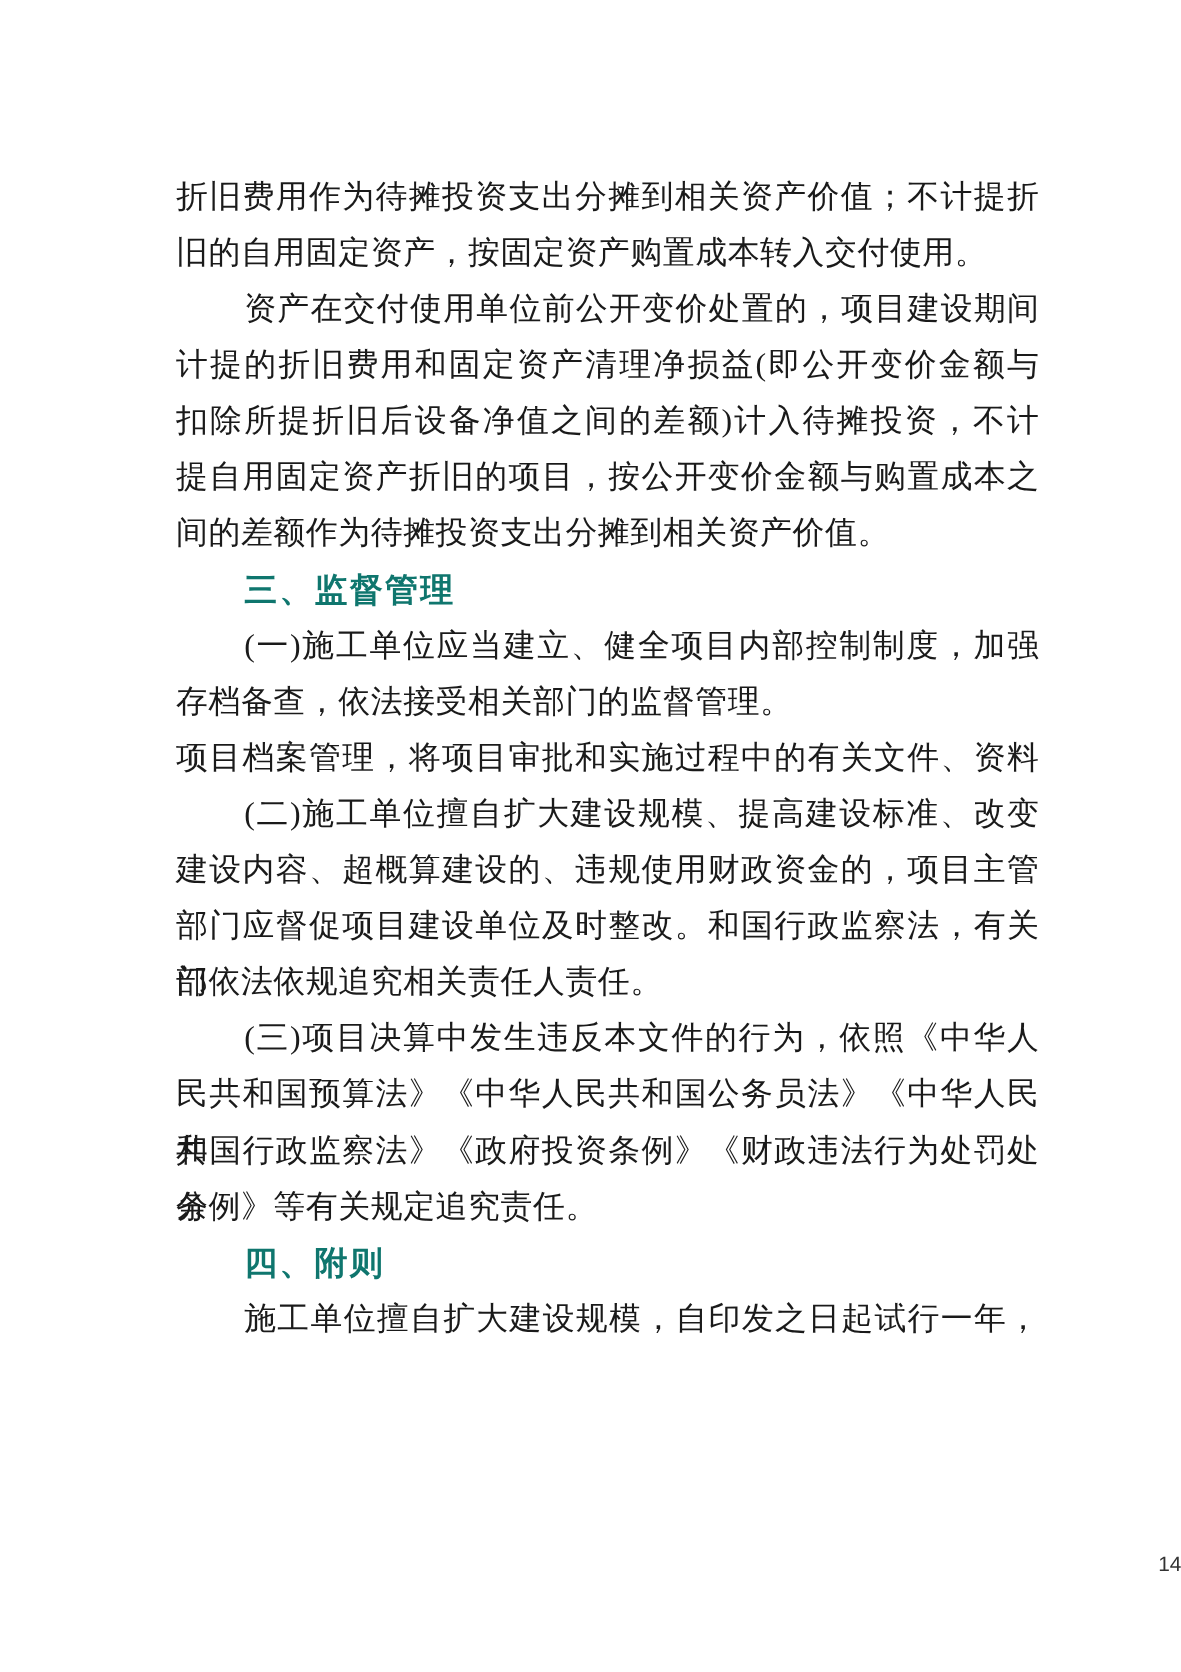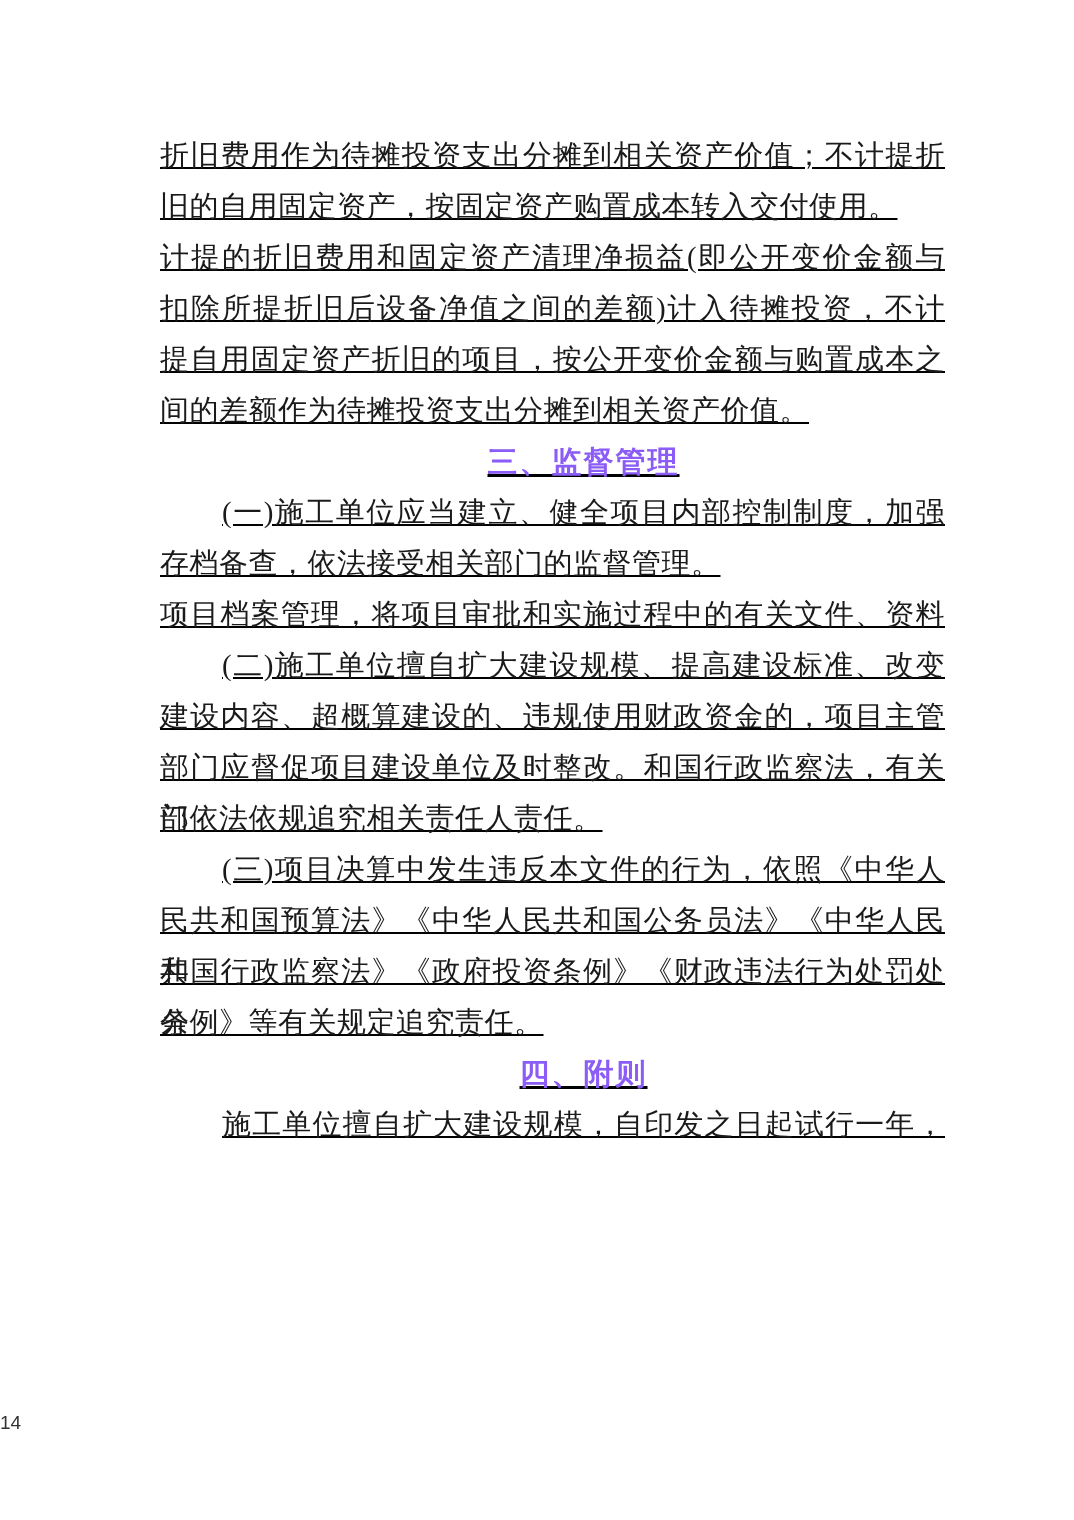--- a/index.html
+++ b/index.html
@@ -12,23 +12,22 @@
     width: 1074px;
     height: 1520px;
     margin: 0 auto;
     background: #ffffff;
     overflow: hidden;
     font-family: "Liberation Serif", "DejaVu Serif", serif;
   }
   .doc-body {
     position: absolute;
     left: 160px;
-    top: 130px;
+    top: 154px;
     width: 785px;
-    text-decoration: underline;
   }
   .line {
     font-size: 29px;
     line-height: 51px;
     height: 51px;
     color: #1a1a1a;
     text-align: left;
     letter-spacing: 0.5px;
   }
   .line.j {
@@ -36,42 +35,42 @@
     text-align-last: justify;
     text-justify: inter-character;
   }
   .line.indent {
     text-indent: 62px;
   }
   .line.heading {
     font-family: "Liberation Sans", "DejaVu Sans", sans-serif;
     font-weight: bold;
     font-size: 30px;
-    color: #8b5cf6;
+    color: #0f766e;
     letter-spacing: 2px;
-    text-align: center;
   }
   .page-number {
     position: absolute;
     left: 0;
     top: 1412px;
     width: 100%;
-    text-align: left;
+    text-align: right;
     font-size: 19px;
     color: #333333;
     font-family: "Liberation Sans", "DejaVu Sans", sans-serif;
   }
 </style>
 </head>
 <body>
 
 <div class="page">
   <div class="doc-body" id="doc-body">
       <div class="line j">折旧费用作为待摊投资支出分摊到相关资产价值；不计提折</div>
       <div class="line">旧的自用固定资产，按固定资产购置成本转入交付使用。</div>
+      <div class="line j indent">资产在交付使用单位前公开变价处置的，项目建设期间</div>
       <div class="line j">计提的折旧费用和固定资产清理净损益(即公开变价金额与</div>
       <div class="line j">扣除所提折旧后设备净值之间的差额)计入待摊投资，不计</div>
       <div class="line j">提自用固定资产折旧的项目，按公开变价金额与购置成本之</div>
       <div class="line">间的差额作为待摊投资支出分摊到相关资产价值。</div>
       <div class="line indent heading">三、监督管理</div>
       <div class="line j indent">(一)施工单位应当建立、健全项目内部控制制度，加强</div>
       <div class="line">存档备查，依法接受相关部门的监督管理。</div>
       <div class="line j">项目档案管理，将项目审批和实施过程中的有关文件、资料</div>
       <div class="line j indent">(二)施工单位擅自扩大建设规模、提高建设标准、改变</div>
       <div class="line j">建设内容、超概算建设的、违规使用财政资金的，项目主管</div>

